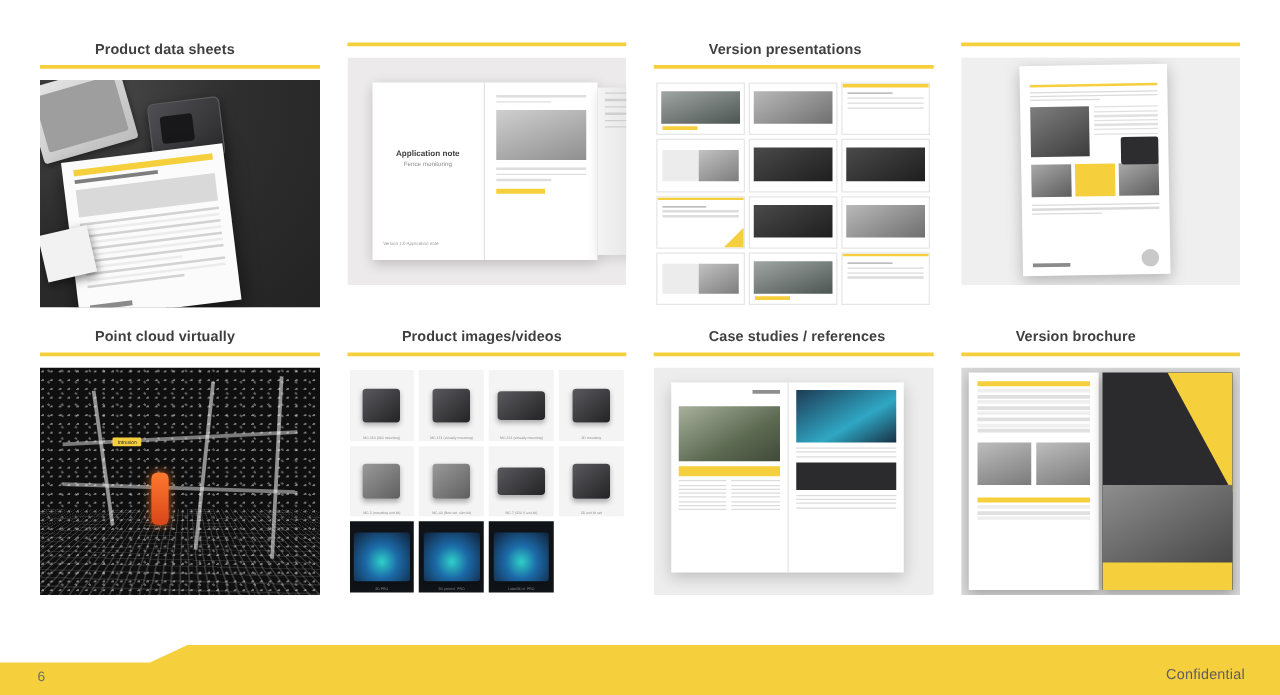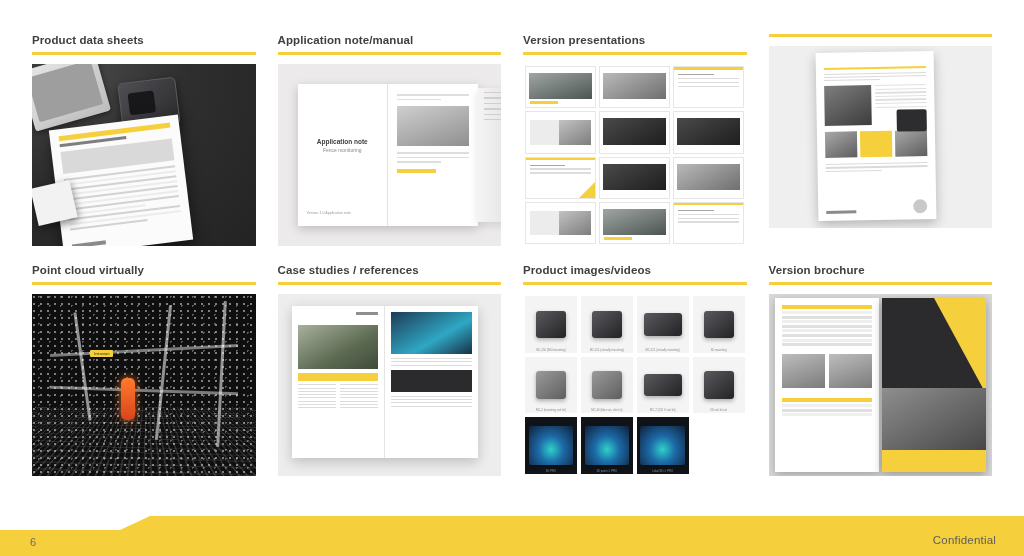--- a/index.html
+++ b/index.html
@@ -28,20 +28,21 @@
     row-gap: 18px;
   }
   .cell { position: relative; }
   .cell-title {
     font-size: 11.5px;
     font-weight: bold;
     color: #3f3f3f;
     letter-spacing: .1px;
     margin-bottom: 6px;
     white-space: nowrap;
+    margin-left: 44px;
   }
   .cell-rule {
     height: 3px;
     background: #f5cf3c;
     margin-bottom: 9px;
   }
   .thumb {
     position: relative;
     width: 100%;
     height: 182px;
@@ -526,21 +527,20 @@
             <div class="rowline alt"></div>
             <div class="rowline sh"></div>
             <div class="logo"></div>
           </div>
           <div class="smallcard"></div>
         </div>
       </div>
     </div>
 
     <div class="cell">
-      <div class="cell-title">Application note/manual</div>
       <div class="cell-rule"></div>
       <div class="thumb">
         <div class="ph-book">
           <div class="spread">
             <div class="pg left">
               <div class="an-title">Application note</div>
               <div class="an-sub">Fence monitoring</div>
               <div class="an-foot">Version 1.0
 Application note</div>
             </div>
@@ -690,20 +690,76 @@
           <div class="beam b2"></div>
           <div class="beam"></div>
           <div class="beam b3"></div>
           <div class="person"></div>
           <div class="tag">Intrusion</div>
         </div>
       </div>
     </div>
 
     <div class="cell">
+      <div class="cell-title">Product images/videos</div>
+      <div class="cell-rule"></div>
+      <div class="thumb">
+        <div class="ph-tiles">
+          <div class="tile">
+              <div class="obj"></div>
+              <div class="cap">MC-150 (360 mounting)</div>
+            </div>
+          <div class="tile">
+              <div class="obj"></div>
+              <div class="cap">MC-151 (virtually mounting)</div>
+            </div>
+          <div class="tile">
+              <div class="obj wide"></div>
+              <div class="cap">MC-121 (virtually mounting)</div>
+            </div>
+          <div class="tile">
+              <div class="obj"></div>
+              <div class="cap">3D mounting</div>
+            </div>
+
+          <div class="tile">
+              <div class="obj grey"></div>
+              <div class="cap">MC-2 (mounting unit kit)</div>
+            </div>
+          <div class="tile">
+              <div class="obj grey"></div>
+              <div class="cap">MC-40 (fiber set, slim kit)</div>
+            </div>
+          <div class="tile">
+              <div class="obj wide"></div>
+              <div class="cap">MC-7 (220 V unit kit)</div>
+            </div>
+          <div class="tile">
+              <div class="obj"></div>
+              <div class="cap">3D unit kit set</div>
+            </div>
+
+          <div class="tile video">
+              <div class="obj"></div>
+              <div class="cap">3D PRO</div>
+            </div>
+          <div class="tile video">
+              <div class="obj"></div>
+              <div class="cap">3D point cl. PRO</div>
+            </div>
+          <div class="tile video">
+              <div class="obj"></div>
+              <div class="cap">Lidar/3D cl. PRO</div>
+            </div>
+          <div class="tile" style="background:#ffffff"></div>
+        </div>
+      </div>
+    </div>
+
+    <div class="cell">
       <div class="cell-title">Case studies / references</div>
       <div class="cell-rule"></div>
       <div class="thumb">
         <div class="ph-case">
           <div class="spread">
             <div class="p l">
               <div class="hdtxt">&nbsp;<br>&nbsp;</div>
               <div class="aerial"></div>
               <div class="ybox"></div>
               <div class="cols">
@@ -735,76 +791,20 @@
               <i></i>
                 <i></i>
                 <i></i>
               <div class="dev"></div>
               <i></i>
                 <i></i>
                 <i></i>
                 <i></i>
             </div>
           </div>
-        </div>
-      </div>
-    </div>
-
-    <div class="cell">
-      <div class="cell-title">Product images/videos</div>
-      <div class="cell-rule"></div>
-      <div class="thumb">
-        <div class="ph-tiles">
-          <div class="tile">
-              <div class="obj"></div>
-              <div class="cap">MC-150 (360 mounting)</div>
-            </div>
-          <div class="tile">
-              <div class="obj"></div>
-              <div class="cap">MC-151 (virtually mounting)</div>
-            </div>
-          <div class="tile">
-              <div class="obj wide"></div>
-              <div class="cap">MC-121 (virtually mounting)</div>
-            </div>
-          <div class="tile">
-              <div class="obj"></div>
-              <div class="cap">3D mounting</div>
-            </div>
-
-          <div class="tile">
-              <div class="obj grey"></div>
-              <div class="cap">MC-2 (mounting unit kit)</div>
-            </div>
-          <div class="tile">
-              <div class="obj grey"></div>
-              <div class="cap">MC-40 (fiber set, slim kit)</div>
-            </div>
-          <div class="tile">
-              <div class="obj wide"></div>
-              <div class="cap">MC-7 (220 V unit kit)</div>
-            </div>
-          <div class="tile">
-              <div class="obj"></div>
-              <div class="cap">3D unit kit set</div>
-            </div>
-
-          <div class="tile video">
-              <div class="obj"></div>
-              <div class="cap">3D PRO</div>
-            </div>
-          <div class="tile video">
-              <div class="obj"></div>
-              <div class="cap">3D point cl. PRO</div>
-            </div>
-          <div class="tile video">
-              <div class="obj"></div>
-              <div class="cap">Lidar/3D cl. PRO</div>
-            </div>
-          <div class="tile" style="background:#ffffff"></div>
         </div>
       </div>
     </div>
 
     <div class="cell">
       <div class="cell-title">Version brochure</div>
       <div class="cell-rule"></div>
       <div class="thumb">
         <div class="ph-broch">
           <div class="sheetA">

